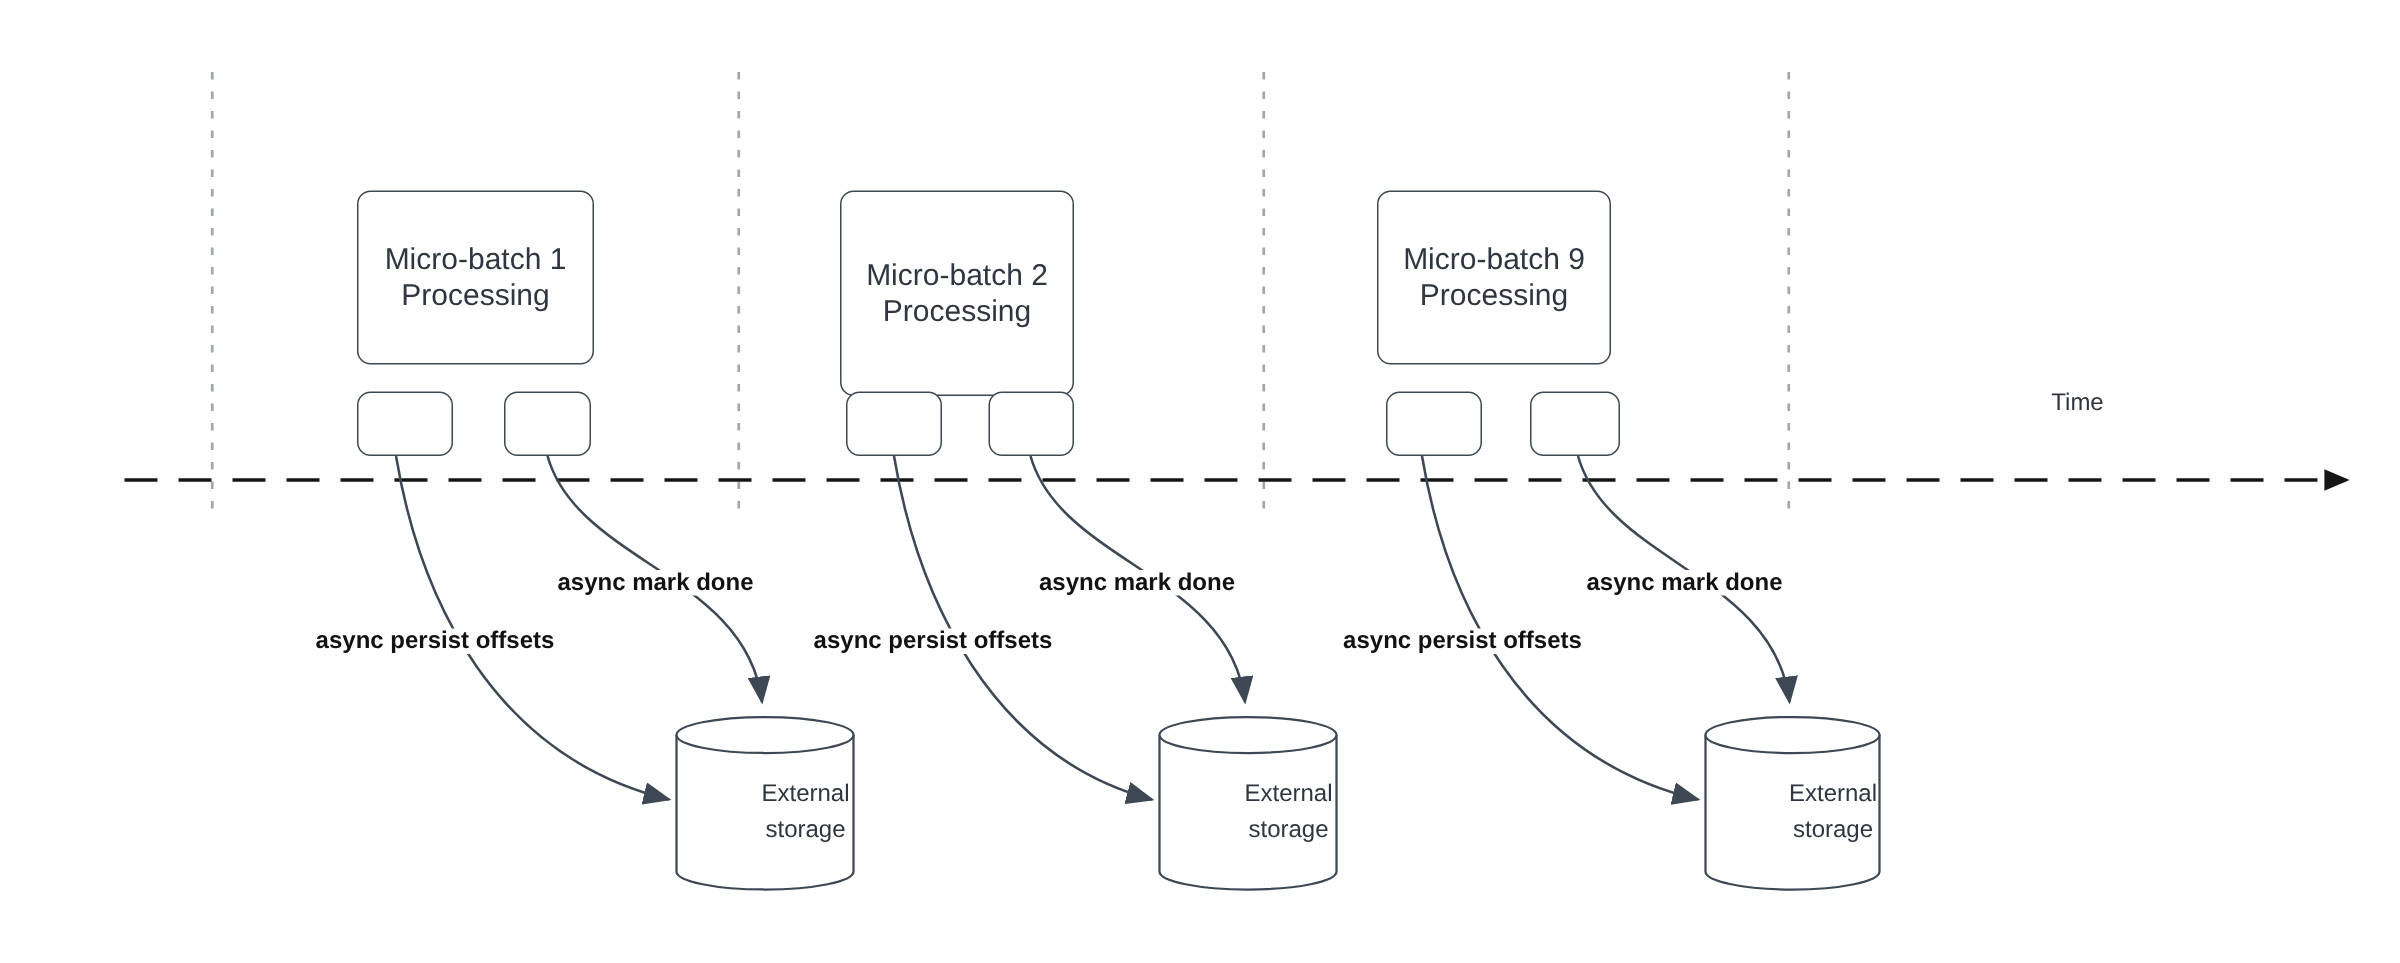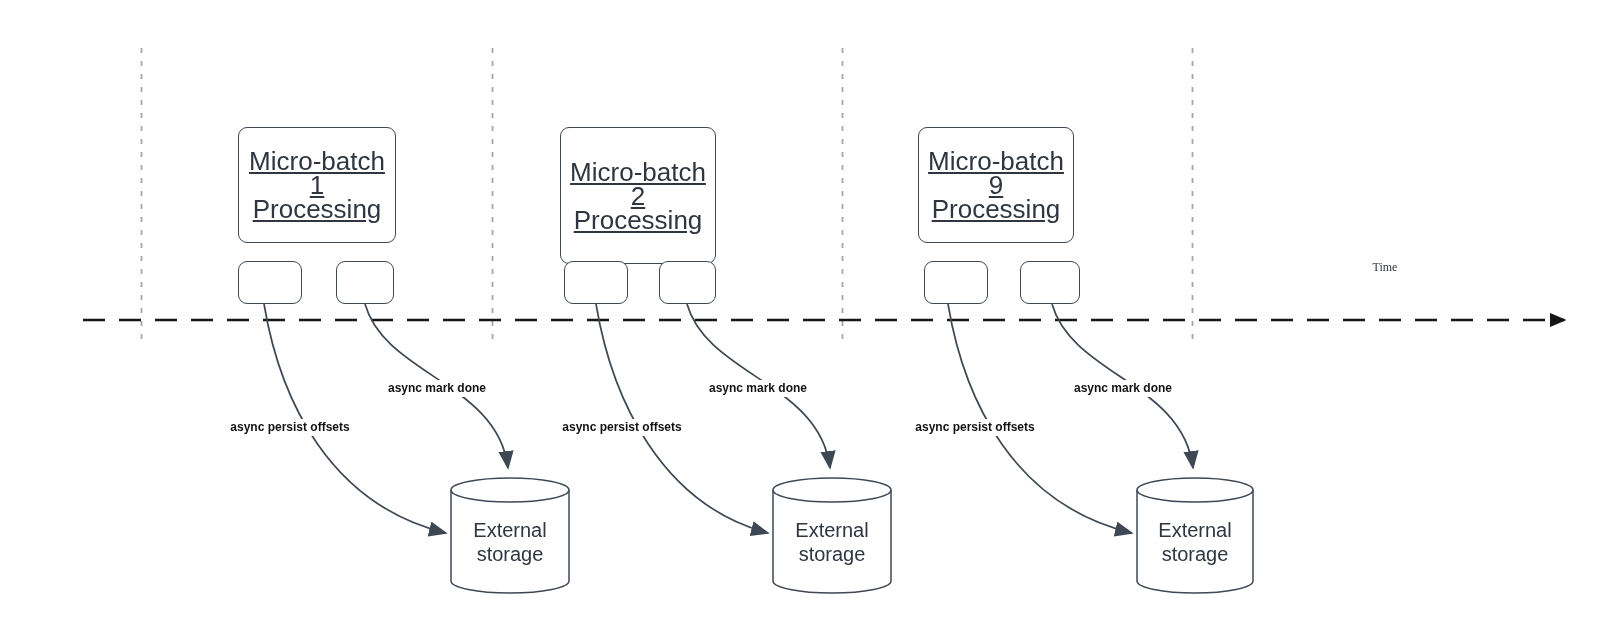--- a/index.html
+++ b/index.html
@@ -53,53 +53,52 @@
   .node {
     position: absolute;
     border: 1.5px solid var(--stroke);
     border-radius: 9px;
     background: var(--bg);
     display: flex;
     align-items: center;
     justify-content: center;
   }
   .box-text {
-    font-size: 26px;
+    font-size: 20px;
     line-height: 24px;
     color: var(--text);
     text-align: center;
     white-space: pre-line;
-    text-decoration: underline;
   }
   .arrow-label {
     position: absolute;
     transform: translateX(-50%);
-    font-size: 12px;
+    font-size: 16px;
     font-weight: bold;
     line-height: 17px;
     color: var(--bold);
     background: var(--bg);
     padding: 0 3px;
     white-space: nowrap;
   }
   .storage-text {
     position: absolute;
-    font-size: 20px;
+    font-size: 16px;
     line-height: 24px;
     color: var(--text);
     text-align: center;
     white-space: pre-line;
+    margin-left: 27px;
   }
   .time-label {
     position: absolute;
     transform: translateX(-50%);
-    font-size: 12px;
+    font-size: 16px;
     color: var(--text);
     white-space: nowrap;
-    font-family: Liberation Serif, serif;
   }
 </style>
 </head>
 <body>
 
 <div class="canvas">
 
   <svg class="svg-layer" viewBox="0 0 1600 642" xmlns="http://www.w3.org/2000/svg">
     <defs>
       <marker id="curveArrow" markerWidth="11" markerHeight="9" refX="10" refY="4.5" orient="auto" markerUnits="strokeWidth">

